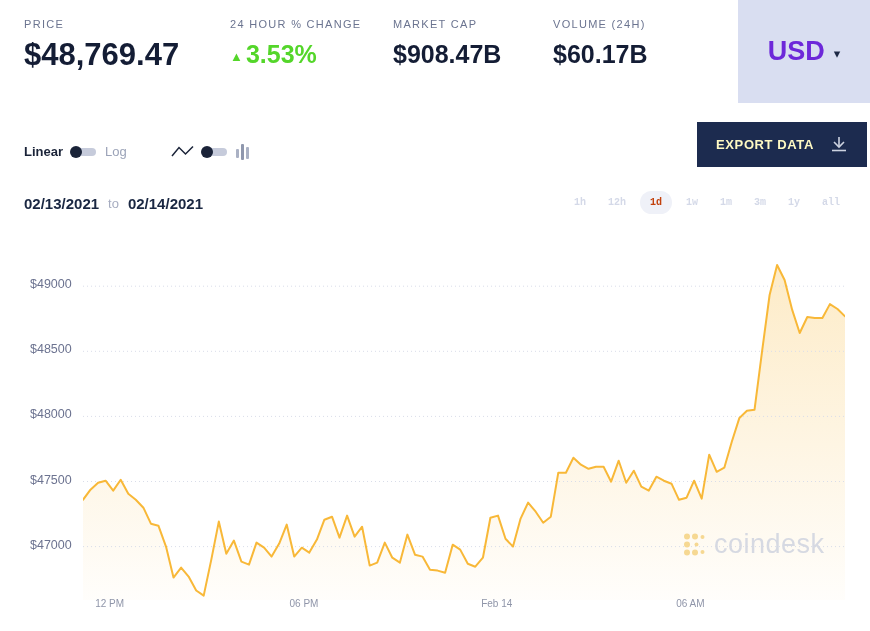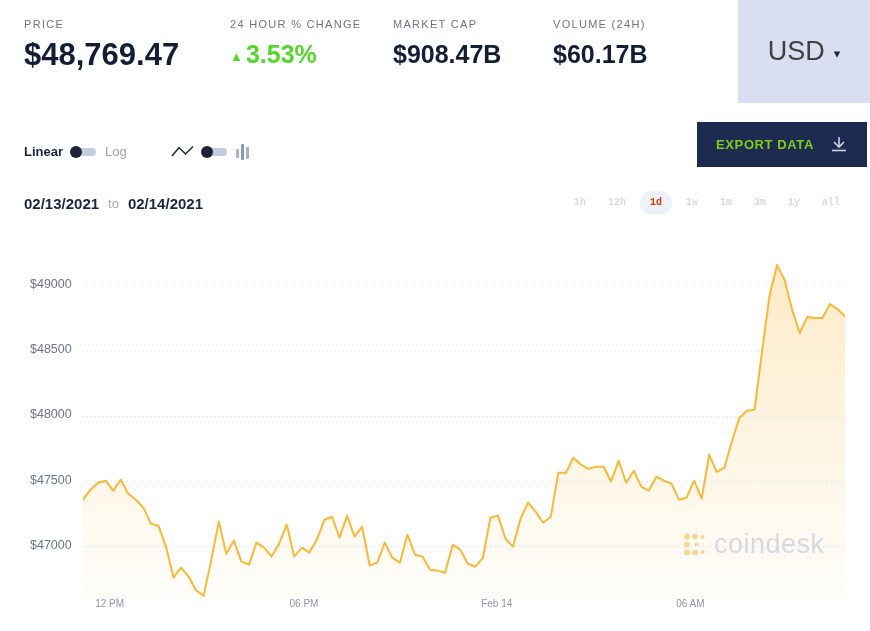--- a/index.html
+++ b/index.html
@@ -27,32 +27,32 @@
   }
   .stat-value { font-size:25px; font-weight:bold; color:#141d35; white-space:nowrap; }
   .stat-value.big { font-size:31px; margin-top:-3px; }
   .change-arrow { font-size:13px; margin-right:3px; vertical-align:2px; }
   .currency-btn {
     position:absolute; top:0; right:0; width:132px; height:103px;
     background:#d9def1; border:none; cursor:pointer;
     display:flex; align-items:center; justify-content:center; gap:9px;
     font-family:"Liberation Sans", sans-serif;
   }
-  .currency-btn .cur { font-size:27px; font-weight:normal; color:#404040; }
+  .currency-btn .cur { font-size:27px; font-weight:bold; color:#6d28d9; }
   .currency-btn .caret { font-size:13px; color:#1d2946; margin-top:4px; }
   
   .chart-panel {
     position:absolute; top:121px; left:0; width:870px; height:510px;
     background:#ffffff;
   }
   .export-btn {
     position:absolute; top:1px; right:3px; width:170px; height:45px;
     background:#1c2b4f; border:none; cursor:pointer;
     display:flex; align-items:center; justify-content:center; gap:16px;
-    color:#84cc16; font-family:"Liberation Sans", sans-serif;
+    color:#fef9c3; font-family:"Liberation Sans", sans-serif;
     font-size:13px; font-weight:bold; letter-spacing:0.6px;
   }
   .toolbar { position:absolute; top:22px; left:24px; display:flex; align-items:center; }
   .lbl-strong { font-size:13px; font-weight:bold; color:#1a2338; }
   .lbl-muted  { font-size:13px; color:#9ba3b8; }
   .toggle {
     position:relative; width:24px; height:8px; background:#c6cbdb;
     border-radius:4px; margin:0 9px; cursor:pointer; display:inline-block;
   }
   .toggle .knob {

